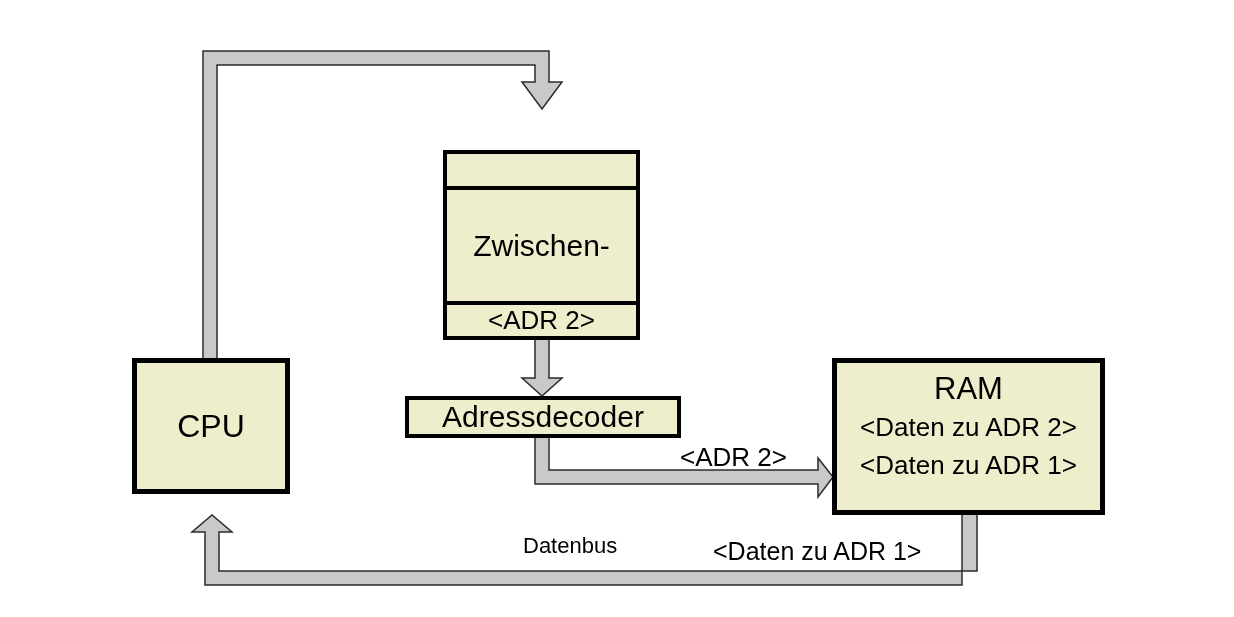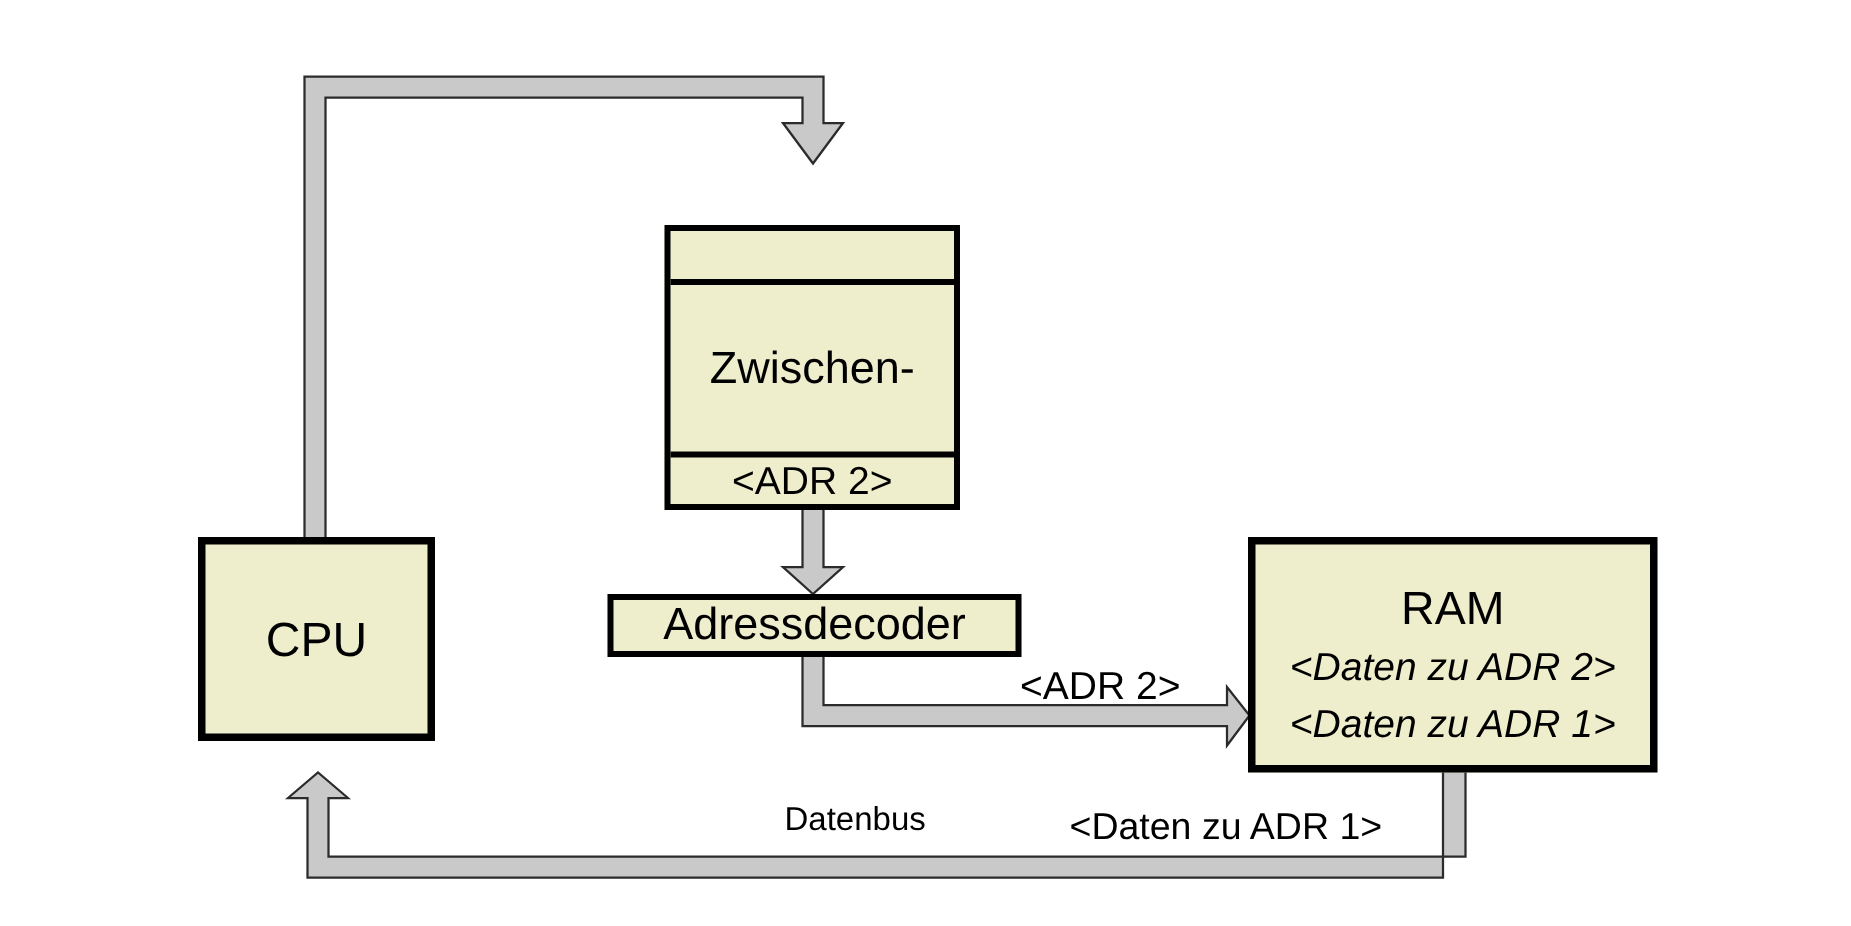--- a/index.html
+++ b/index.html
@@ -63,30 +63,29 @@
   }
   .node-decoder {
     left: 405px; top: 396px; width: 276px; height: 42px;
     border-width: 4px;
     display: flex; align-items: flex-end; justify-content: center;
     font-size: 30px;
   }
   .node-ram {
     left: 832px; top: 358px; width: 273px; height: 157px;
     display: flex; flex-direction: column; align-items: center;
-    padding-top: 24px;
+    padding-top: 7px;
   }
   .ram-title {
     font-size: 31px;
     line-height: 38px;
   }
   .ram-row {
     font-size: 26px;
     line-height: 38px;
-    font-style: italic;
   }
   .float-label {
     position: absolute;
     white-space: nowrap;
   }
   .lbl-adressbus { left: 306px; top: 16px;  font-size: 30px; }
   .lbl-adr2      { left: 680px; top: 442px; font-size: 26px; }
   .lbl-datenbus  { left: 523px; top: 533px; font-size: 22px; }
   .lbl-daten1    { left: 713px; top: 537px; font-size: 25px; }
 </style>

